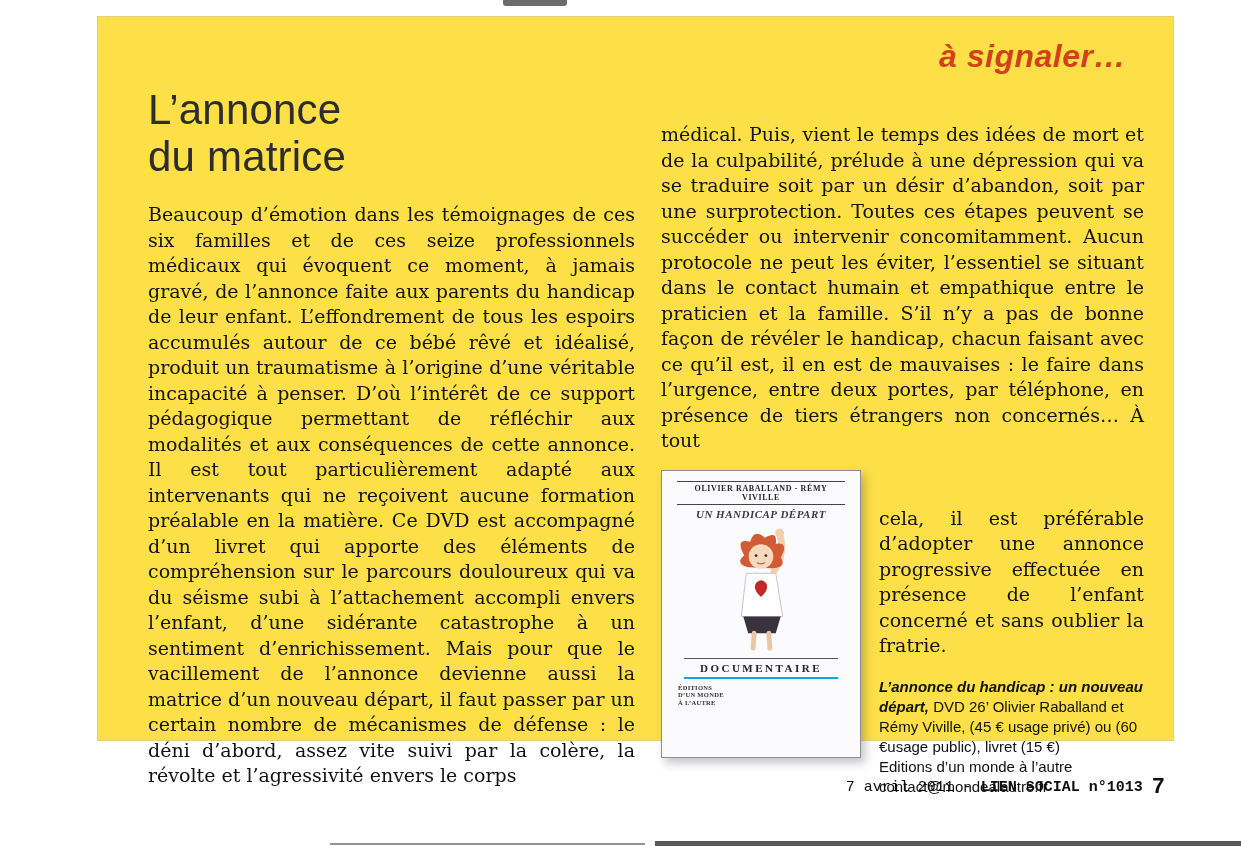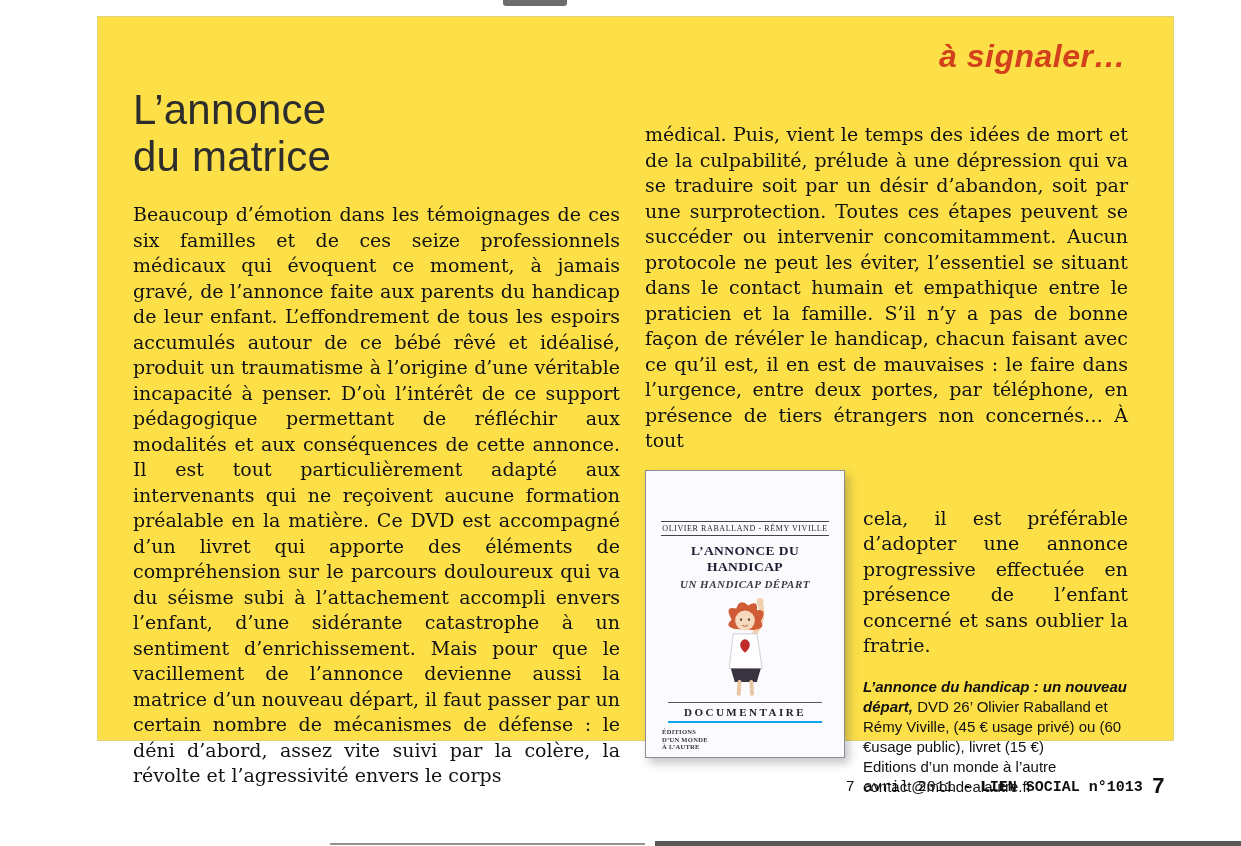--- a/index.html
+++ b/index.html
@@ -36,24 +36,24 @@
     font-style: italic;
     font-weight: bold;
     font-size: 32px;
     color: #d2401c;
     letter-spacing: 0.5px;
   }
 
   .columns {
     position: absolute;
     top: 70px;
-    left: 36px;
+    left: 51px;
     right: 46px;
     display: flex;
-    gap: 20px;
+    gap: 26px;
     justify-content: space-between;
   }
   .col-left { width: 487px; flex: 0 0 487px; }
   .col-right { width: 483px; flex: 0 0 483px; padding-top: 36px; box-sizing: border-box; }
 
   h1.article-title {
     margin: 0 0 22px 0;
     font-family: "Liberation Sans", sans-serif;
     font-weight: normal;
     font-size: 42px;
@@ -88,28 +88,27 @@
     box-sizing: border-box;
     padding: 10px 8px 6px;
     display: flex;
     flex-direction: column;
     align-items: center;
     font-family: "Liberation Serif", serif;
     text-align: center;
   }
   .cover-authors {
     font-size: 8px;
-    font-weight: normal;
+    font-weight: bold;
     letter-spacing: 0.6px;
     color: #26262e;
     border-top: 1px solid #44444c;
     border-bottom: 1px solid #44444c;
     padding: 2px 0;
     width: 92%;
-    margin-top: 40px;
   }
   .cover-title {
     margin-top: 7px;
     font-size: 13.5px;
     font-weight: bold;
     color: #1c1c33;
     letter-spacing: 0.4px;
   }
   .cover-subtitle {
     margin-top: 3px;
@@ -204,21 +203,20 @@
       <p class="body-text">Beaucoup d’émotion dans les témoignages de ces six familles et de ces seize professionnels médicaux qui évoquent ce moment, à jamais gravé, de l’annonce faite aux parents du handicap de leur enfant. L’effondrement de tous les espoirs accumulés autour de ce bébé rêvé et idéalisé, produit un traumatisme à l’origine d’une véritable incapacité à penser. D’où l’intérêt de ce support pédagogique permettant de réfléchir aux modalités et aux conséquences de cette annonce. Il est tout particulièrement adapté aux intervenants qui ne reçoivent aucune formation préalable en la matière. Ce DVD est accompagné d’un livret qui apporte des éléments de compréhension sur le parcours douloureux qui va du séisme subi à l’attachement accompli envers l’enfant, d’une sidérante catastrophe à un sentiment d’enrichissement. Mais pour que le vacillement de l’annonce devienne aussi la matrice d’un nouveau départ, il faut passer par un certain nombre de mécanismes de défense : le déni d’abord, assez vite suivi par la colère, la révolte et l’agressivité envers le corps</p>
     </div>
 
     <div class="col-right">
       <p class="body-text">médical. Puis, vient le temps des idées de mort et de la culpabilité, prélude à une dépression qui va se traduire soit par un désir d’abandon, soit par une surprotection. Toutes ces étapes peuvent se succéder ou intervenir concomitamment. Aucun protocole ne peut les éviter, l’essentiel se situant dans le contact humain et empathique entre le praticien et la famille. S’il n’y a pas de bonne façon de révéler le handicap, chacun faisant avec ce qu’il est, il en est de mauvaises : le faire dans l’urgence, entre deux portes, par téléphone, en présence de tiers étrangers non concernés… À tout</p>
 
       <div class="media-row">
 
         <div class="dvd-cover">
           <div class="cover-authors">OLIVIER RABALLAND - RÉMY VIVILLE</div>
-          <div class="cover-title">L’ANNONCE DU HANDICAP</div>
           <div class="cover-subtitle">UN HANDICAP DÉPART</div>
           <svg class="cover-art" viewBox="0 0 110 130" xmlns="http://www.w3.org/2000/svg">
 
             <path d="M68 46 Q80 28 74 8" stroke="#f2cfae" stroke-width="7" fill="none" stroke-linecap="round"></path>
             <circle cx="74" cy="7" r="4.5" fill="#f2cfae"></circle>
             <path d="M38 30 Q28 12 44 16 Q48 2 59 12 Q72 4 70 18 Q84 16 75 32 Q82 42 66 43 L42 42 Q28 38 38 30 Z" fill="#cf5c35"></path>
             <circle cx="55" cy="31" r="12.5" fill="#f6d9bc"></circle>
             <circle cx="50" cy="30" r="1.4" fill="#3a2a22"></circle>
             <circle cx="60" cy="30" r="1.4" fill="#3a2a22"></circle>
             <path d="M51 37 Q55 40 59 37" stroke="#b3674a" stroke-width="1.2" fill="none"></path>

